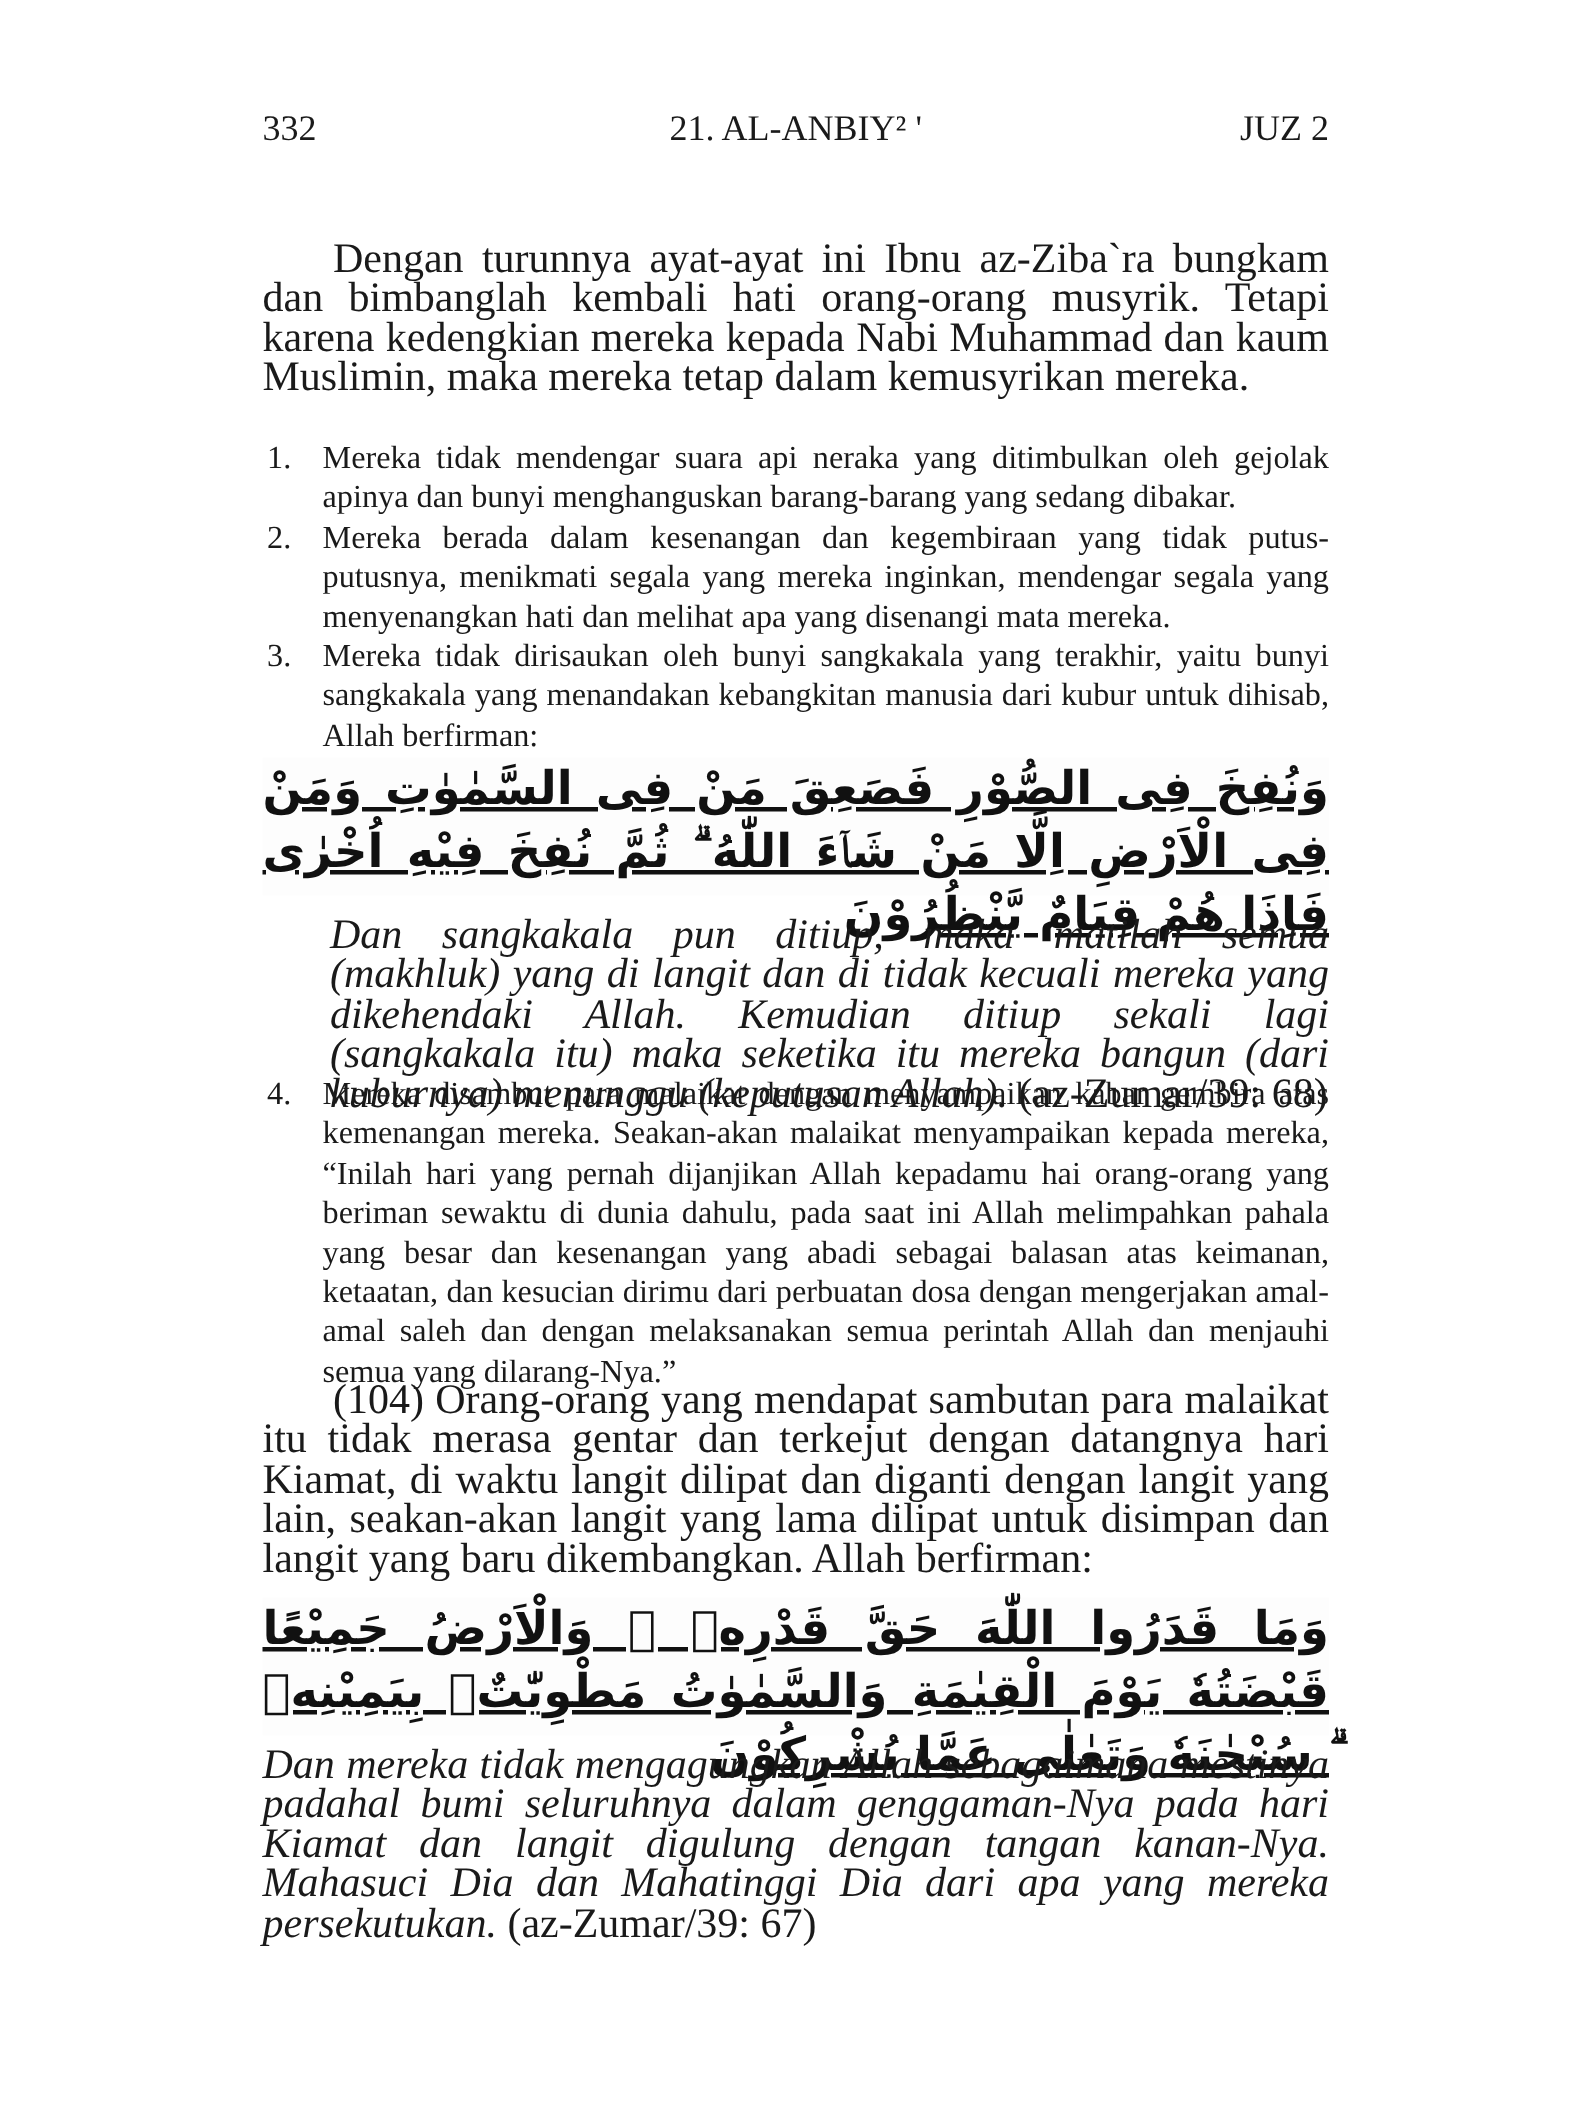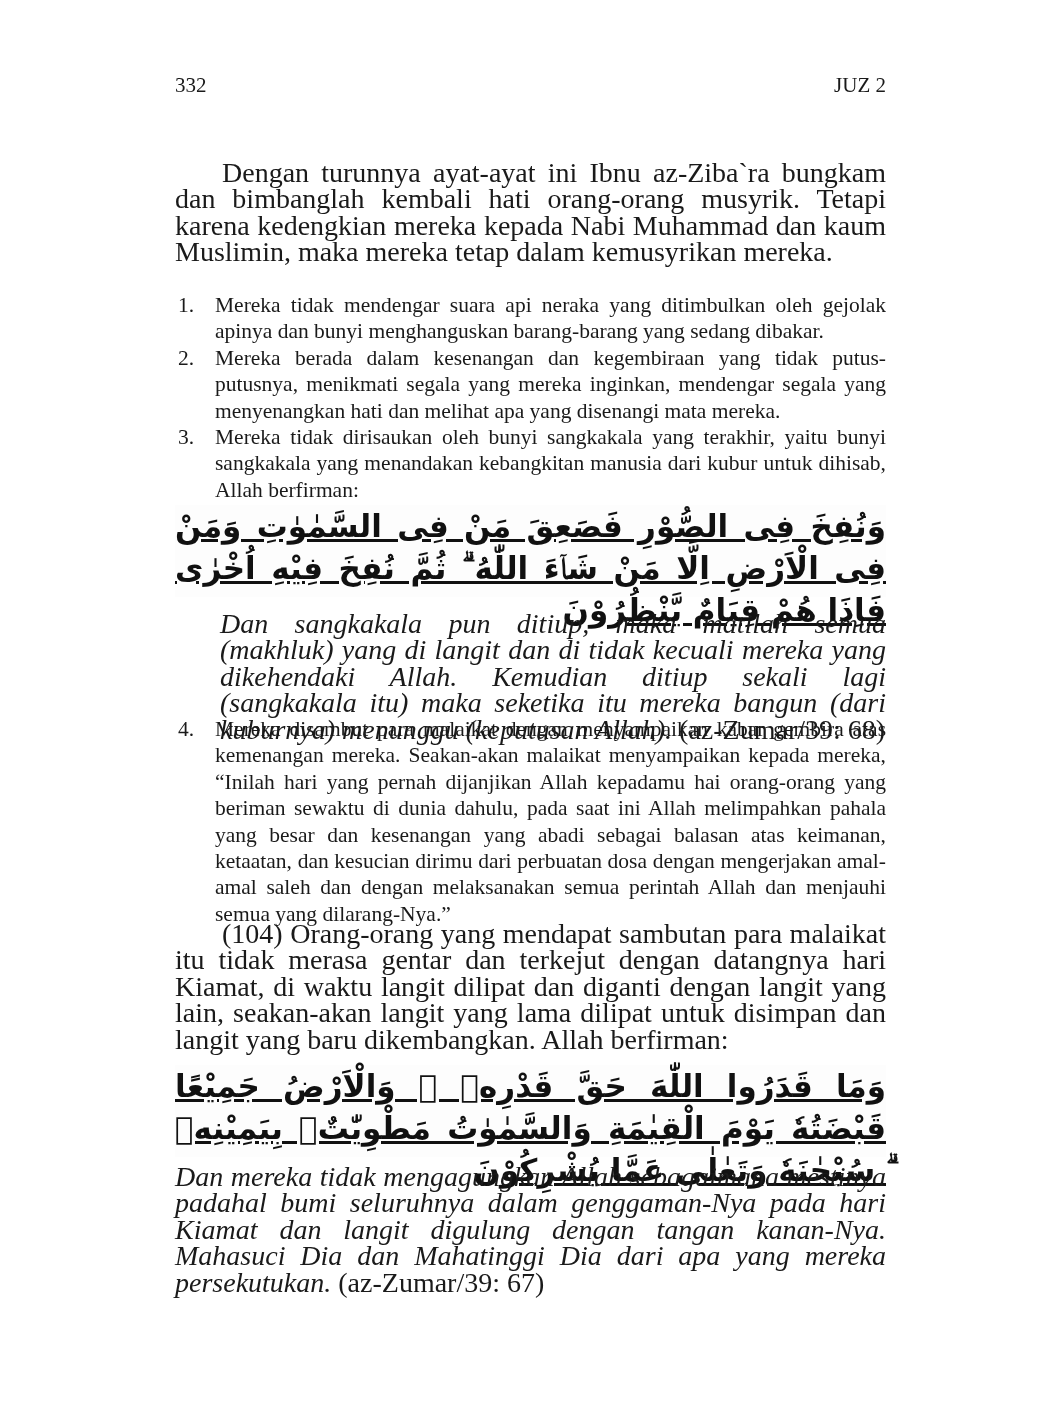--- a/index.html
+++ b/index.html
@@ -1,19 +1,19 @@
 <!DOCTYPE html>
 <html><head>
   <meta charset="utf-8">
   <style>
     html, body { margin: 0; padding: 0; background: #ffffff; }
     body { width: 1063px; height: 1417px; position: relative; overflow: hidden; }
     .page { position: absolute; left: 0; top: 0; width: 1063px; height: 1417px; background: #ffffff; color: #1a1a1a;
             font-family: "Liberation Serif", serif; }
-    .hdr { position: absolute; top: 73px; left: 175px; width: 711px; height: 30px; font-size: 21px; }
+    .hdr { position: absolute; top: 73px; left: 175px; width: 711px; height: 30px; font-size: 24px; }
     .hdr span { position: absolute; top: 0; }
     .hdr .pg { left: 0; }
     .hdr .sura { left: 0; right: 0; text-align: center; }
     .hdr .juz { right: 0; }
     .txt { position: absolute; font-size: 28px; line-height: 26.4px; text-align: justify; }
     .txt p { margin: 0; }
     .indent { text-indent: 47px; }
     .ol { position: absolute; left: 175px; width: 711px; font-size: 21.5px; line-height: 26.4px; }
     .li { position: relative; padding-left: 40px; text-align: justify; }
     .li .num { position: absolute; left: 3px; top: 0; }
@@ -23,20 +23,21 @@
     .trans { font-style: italic; }
     .ref { font-style: normal; }
   </style>
 </head>
 <body>
 
 <div class="page">
 
   <div class="hdr">
     <span class="pg">332</span>
+    <span class="sura">21. AL-ANBIY² '</span>
     <span class="juz">JUZ 2</span>
   </div>
 
   <div class="txt" style="left:175px; top:160px; width:711px;">
     <p class="indent">Dengan turunnya ayat-ayat ini Ibnu az-Ziba`ra bungkam dan bimbanglah kembali hati orang-orang musyrik. Tetapi karena kedengkian mereka kepada Nabi Muhammad dan kaum Muslimin, maka mereka tetap dalam kemusyrikan mereka.</p>
   </div>
 
   <div class="ol" style="top:292px;">
     <div class="li">
       <span class="num">1.</span>

